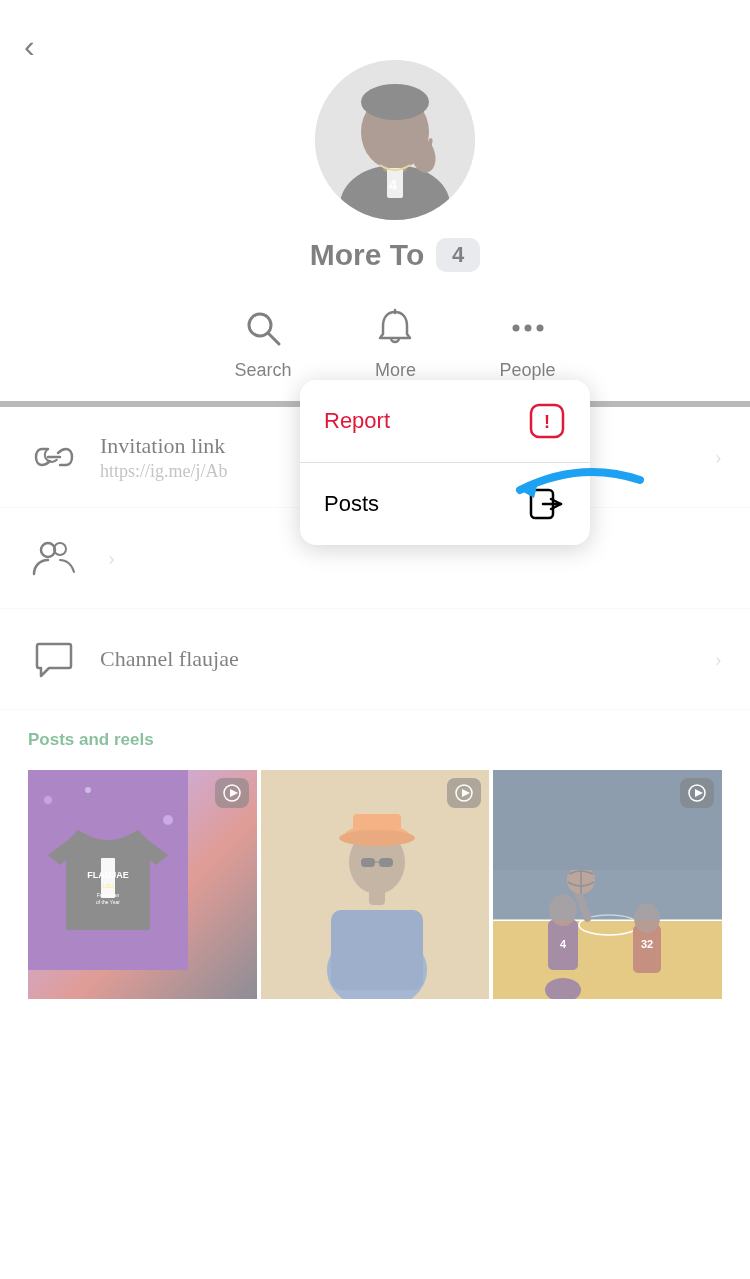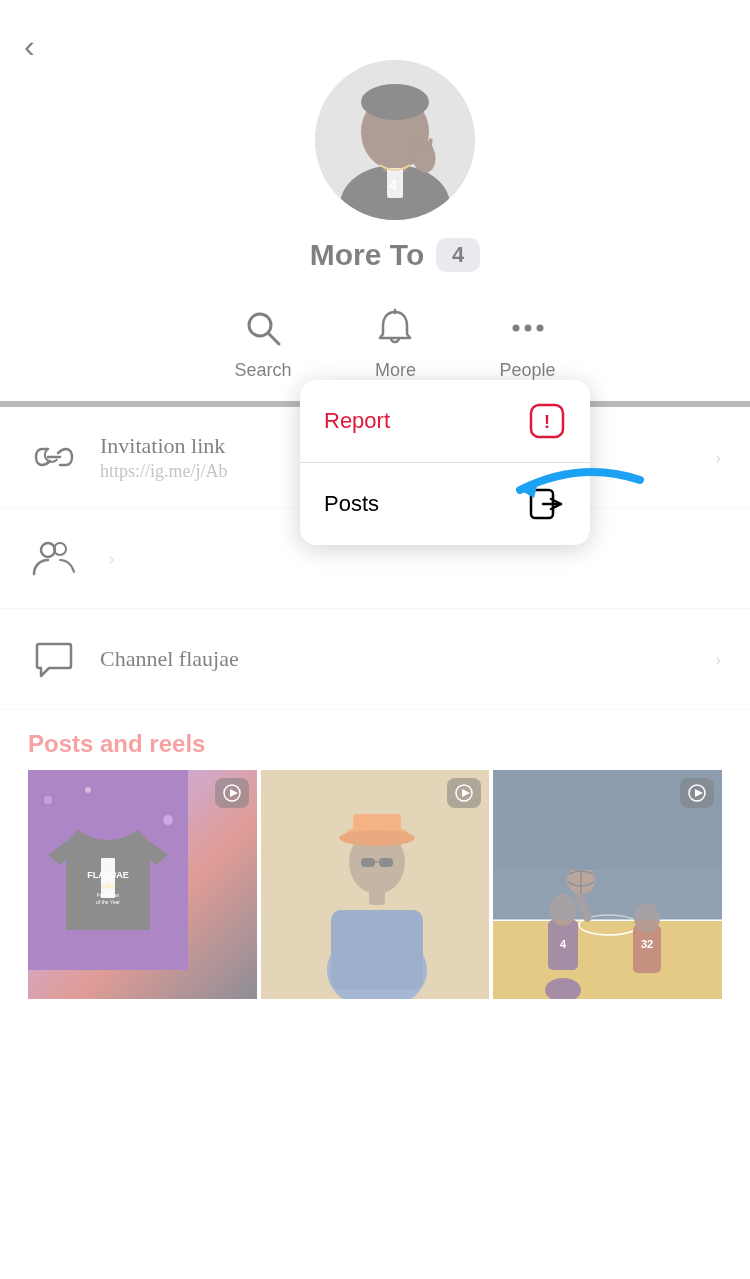--- a/index.html
+++ b/index.html
@@ -195,24 +195,24 @@
       margin-left: 8px;
     }
 
     
     .posts-section {
       padding: 20px 28px 16px;
       background: #fff;
     }
 
     .posts-title {
-      font-size: 24px;
+      font-size: 17px;
       font-weight: 700;
-      color: #ef4444;
-      margin-bottom: 12px;
+      color: #15803d;
+      margin-bottom: 20px;
     }
 
     .posts-grid {
       display: grid;
       grid-template-columns: 1fr 1fr 1fr;
       gap: 4px;
     }
 
     .post-thumb {
       aspect-ratio: 1;

